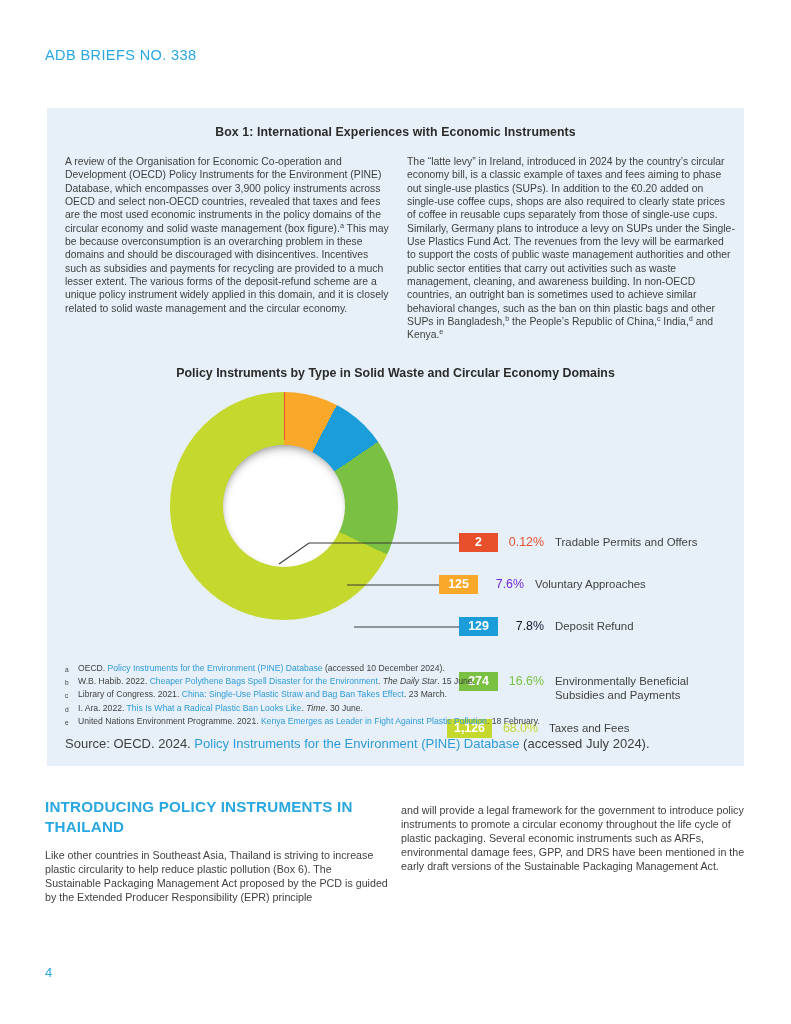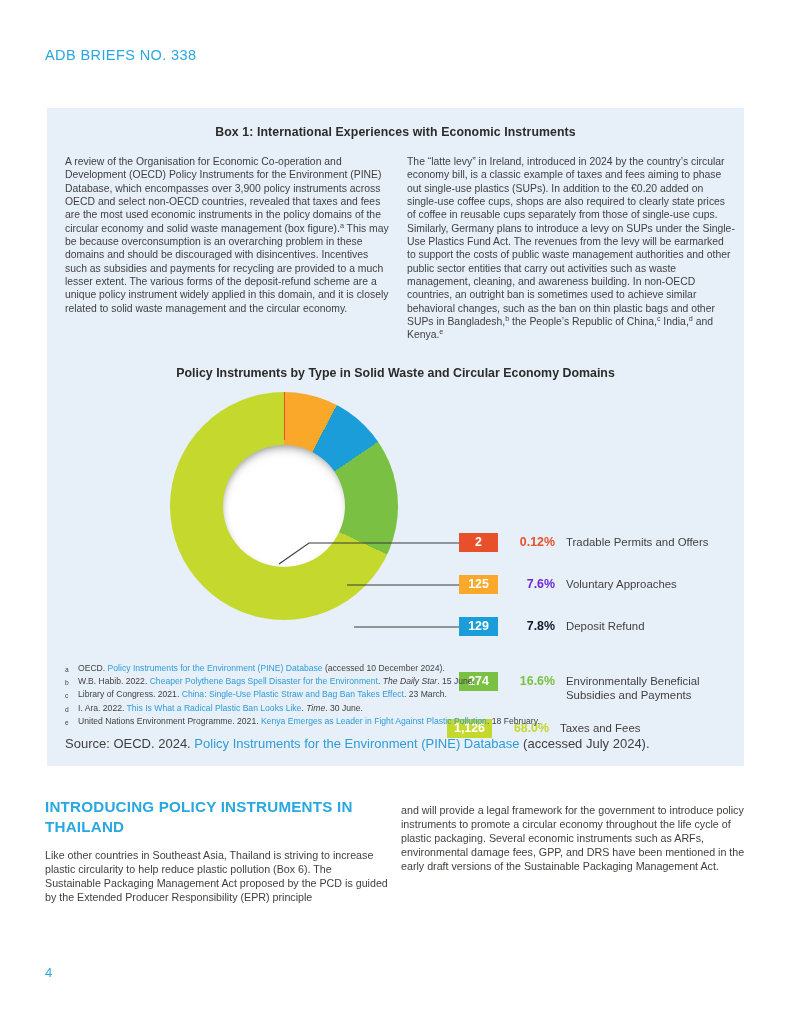--- a/index.html
+++ b/index.html
@@ -128,24 +128,23 @@
     line-height: 19px;
     text-align: center;
     color: #ffffff;
     font-weight: 700;
     font-size: 12.4px;
     padding: 0 7px;
     box-sizing: border-box;
     white-space: nowrap;
   }
   .pct {
-    font-weight: 700;
+    font-weight: 400;
     font-size: 12.4px;
     line-height: 19px;
-    margin-left: 11px;
     white-space: nowrap;
     text-align: right;
     width: 46px;
   }
   .lbl {
     font-size: 11.4px;
     line-height: 14px;
     color: #3f3f3e;
     margin-left: 11px;
     padding-top: 2px;
@@ -261,21 +260,21 @@
           <path d="M 245 343 L 412 343"></path>
         </g>
       </svg>
 
       <div class="callout" style="left:412px; top:147px;">
         <span class="chip" style="background: rgb(232, 80, 43);">2</span>
         <span class="pct" style="color: rgb(232, 80, 43);">0.12%</span>
         <span class="lbl">Tradable Permits and Offers</span>
       </div>
 
-      <div class="callout" style="left:412px; top:189px;justify-content:center;">
+      <div class="callout" style="left:392px; top:189px;justify-content:center;">
         <span class="chip" style="background: rgb(249, 168, 42);">125</span>
         <span class="pct" style="color: #6d28d9;">7.6%</span>
         <span class="lbl">Voluntary Approaches</span>
       </div>
 
       <div class="callout" style="left:412px; top:231px;">
         <span class="chip" style="background: rgb(27, 157, 217);">129</span>
         <span class="pct" style="color: #0f172a;">7.8%</span>
         <span class="lbl">Deposit Refund</span>
       </div>

